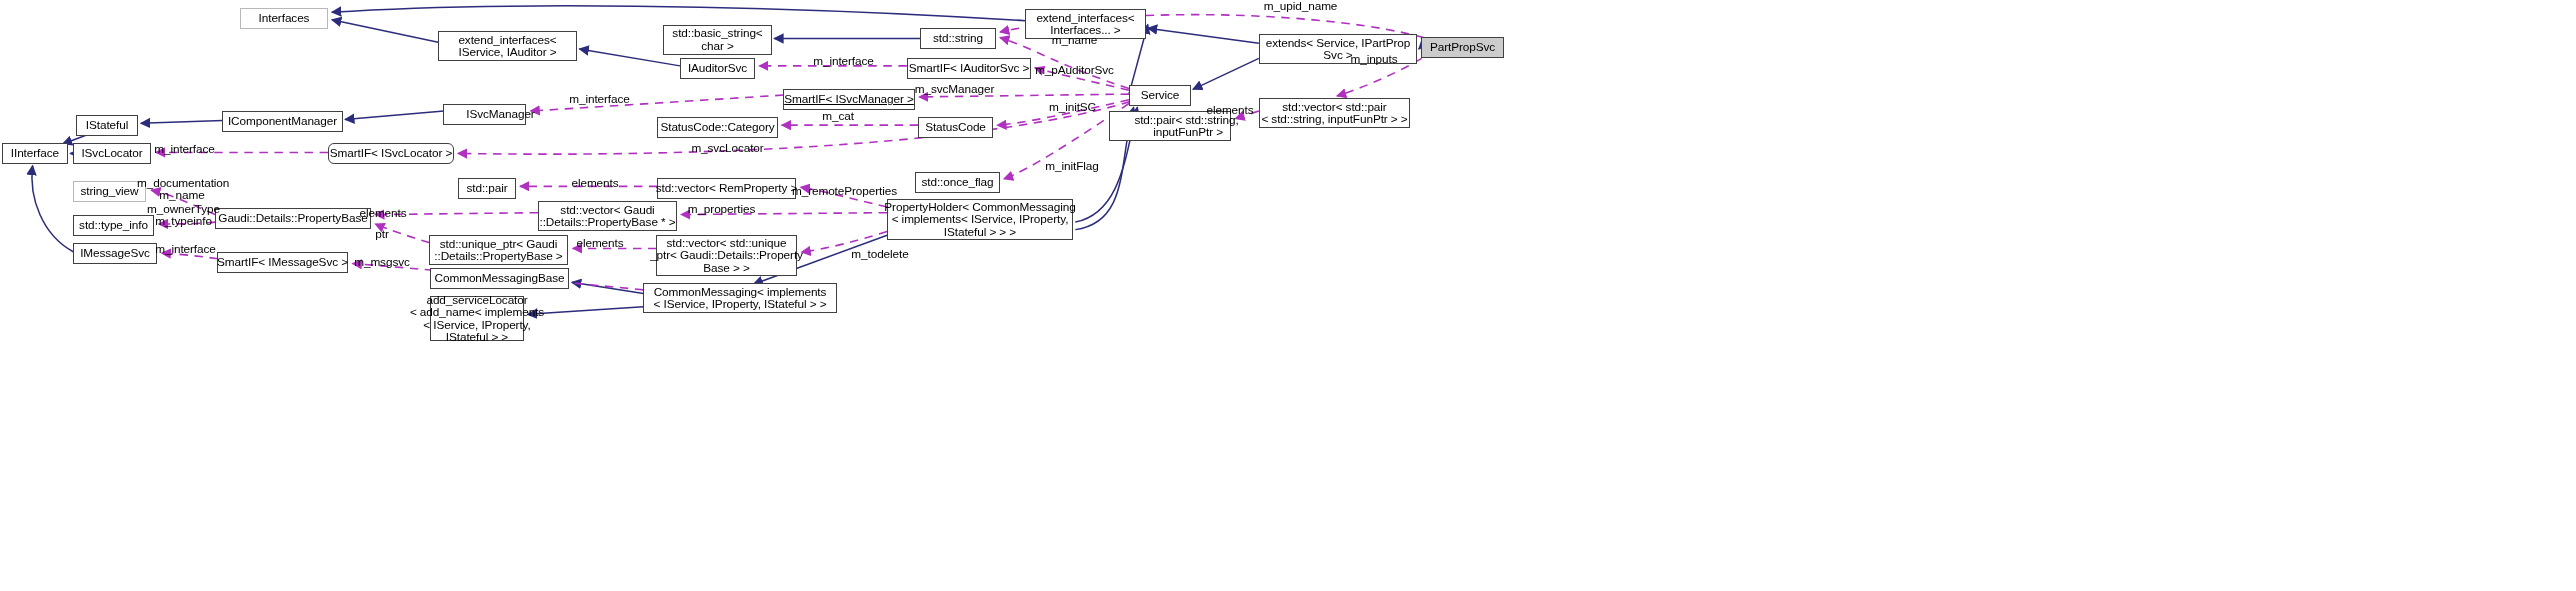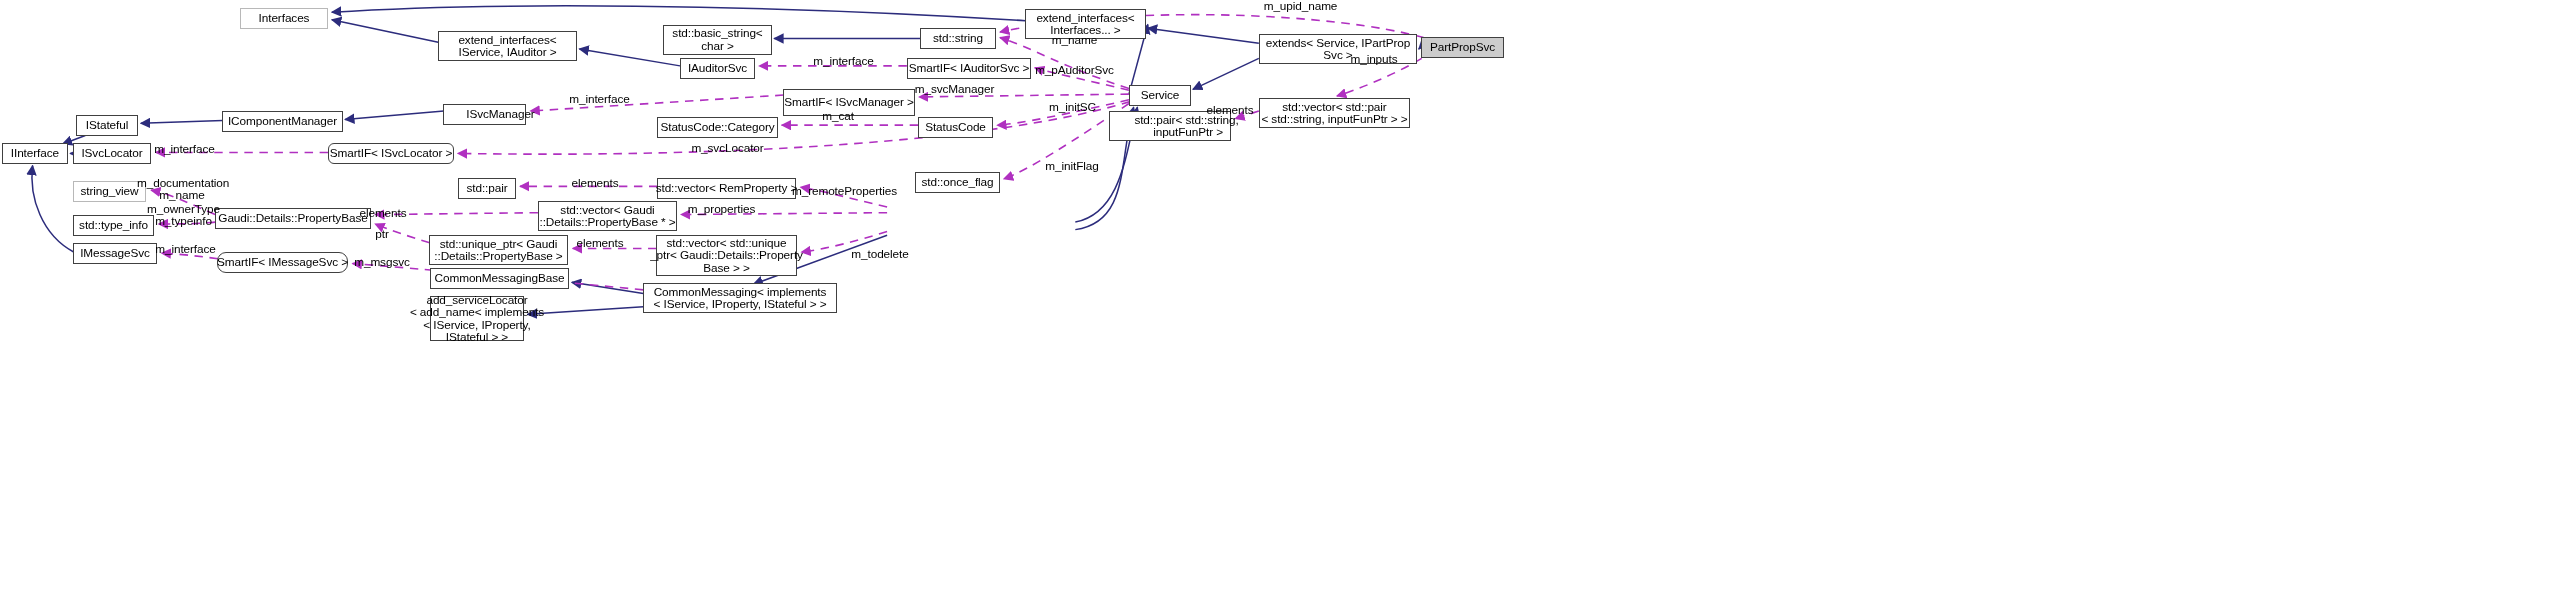--- a/index.html
+++ b/index.html
@@ -165,21 +165,21 @@
   <div class="node focus" style="left:1421px;top:37px;width:83px;height:21px;">PartPropSvc</div>
 
   <div class="node" style="left:680px;top:58px;width:75px;height:21px;">IAuditorSvc</div>
 
   <div class="node" style="left:907px;top:58px;width:124px;height:21px;">SmartIF&lt; IAuditorSvc &gt;</div>
 
   <div class="node" style="left:1129px;top:85px;width:62px;height:21px;">Service</div>
 
   <div class="node" style="left:443px;top:104px;width:83px;height:21px;padding-left:32px;">ISvcManager</div>
 
-  <div class="node" style="left:783px;top:89px;width:132px;height:27px;">SmartIF&lt; ISvcManager &gt;</div>
+  <div class="node" style="left:783px;top:89px;width:132px;height:21px;text-decoration:underline;">SmartIF&lt; ISvcManager &gt;</div>
 
   <div class="node" style="left:1259px;top:98px;width:151px;height:30px;">std::vector&lt; std::pair
 &lt; std::string, inputFunPtr &gt; &gt;</div>
 
   <div class="node" style="left:76px;top:115px;width:62px;height:21px;">IStateful</div>
 
   <div class="node" style="left:222px;top:111px;width:121px;height:21px;">IComponentManager</div>
 
   <div class="node" style="left:657px;top:117px;width:121px;height:21px;">StatusCode::Category</div>
 
@@ -200,33 +200,36 @@
 
   <div class="node" style="left:458px;top:178px;width:58px;height:21px;">std::pair</div>
 
   <div class="node" style="left:657px;top:178px;width:139px;height:21px;">std::vector&lt; RemProperty &gt;</div>
 
   <div class="node" style="left:215px;top:208px;width:156px;height:21px;">Gaudi::Details::PropertyBase</div>
 
   <div class="node" style="left:538px;top:201px;width:139px;height:30px;">std::vector&lt; Gaudi
 ::Details::PropertyBase * &gt;</div>
 
+  <div class="node" style="left:887px;top:199px;width:186px;height:41px;">PropertyHolder&lt; CommonMessaging
+&lt; implements&lt; IService, IProperty,
+IStateful &gt; &gt; &gt;</div>
 
   <div class="node" style="left:73px;top:215px;width:81px;height:21px;">std::type_info</div>
 
   <div class="node" style="left:429px;top:235px;width:139px;height:30px;">std::unique_ptr&lt; Gaudi
 ::Details::PropertyBase &gt;</div>
 
   <div class="node" style="left:656px;top:235px;width:141px;height:41px;">std::vector&lt; std::unique
 _ptr&lt; Gaudi::Details::Property
 Base &gt; &gt;</div>
 
   <div class="node" style="left:73px;top:243px;width:84px;height:21px;">IMessageSvc</div>
 
-  <div class="node" style="left:217px;top:252px;width:131px;height:21px;border-radius:9px;">SmartIF&lt; IMessageSvc &gt;</div>
+  <div class="node" style="left:217px;top:252px;width:131px;height:21px;">SmartIF&lt; IMessageSvc &gt;</div>
 
   <div class="node" style="left:430px;top:268px;width:139px;height:21px;">CommonMessagingBase</div>
 
   <div class="node" style="left:643px;top:283px;width:194px;height:30px;">CommonMessaging&lt; implements
 &lt; IService, IProperty, IStateful &gt; &gt;</div>
 
   <div class="node" style="left:430px;top:296px;width:94px;height:45px;">add_serviceLocator
 &lt; add_name&lt; implements
 &lt; IService, IProperty,
 IStateful &gt; &gt;</div>

